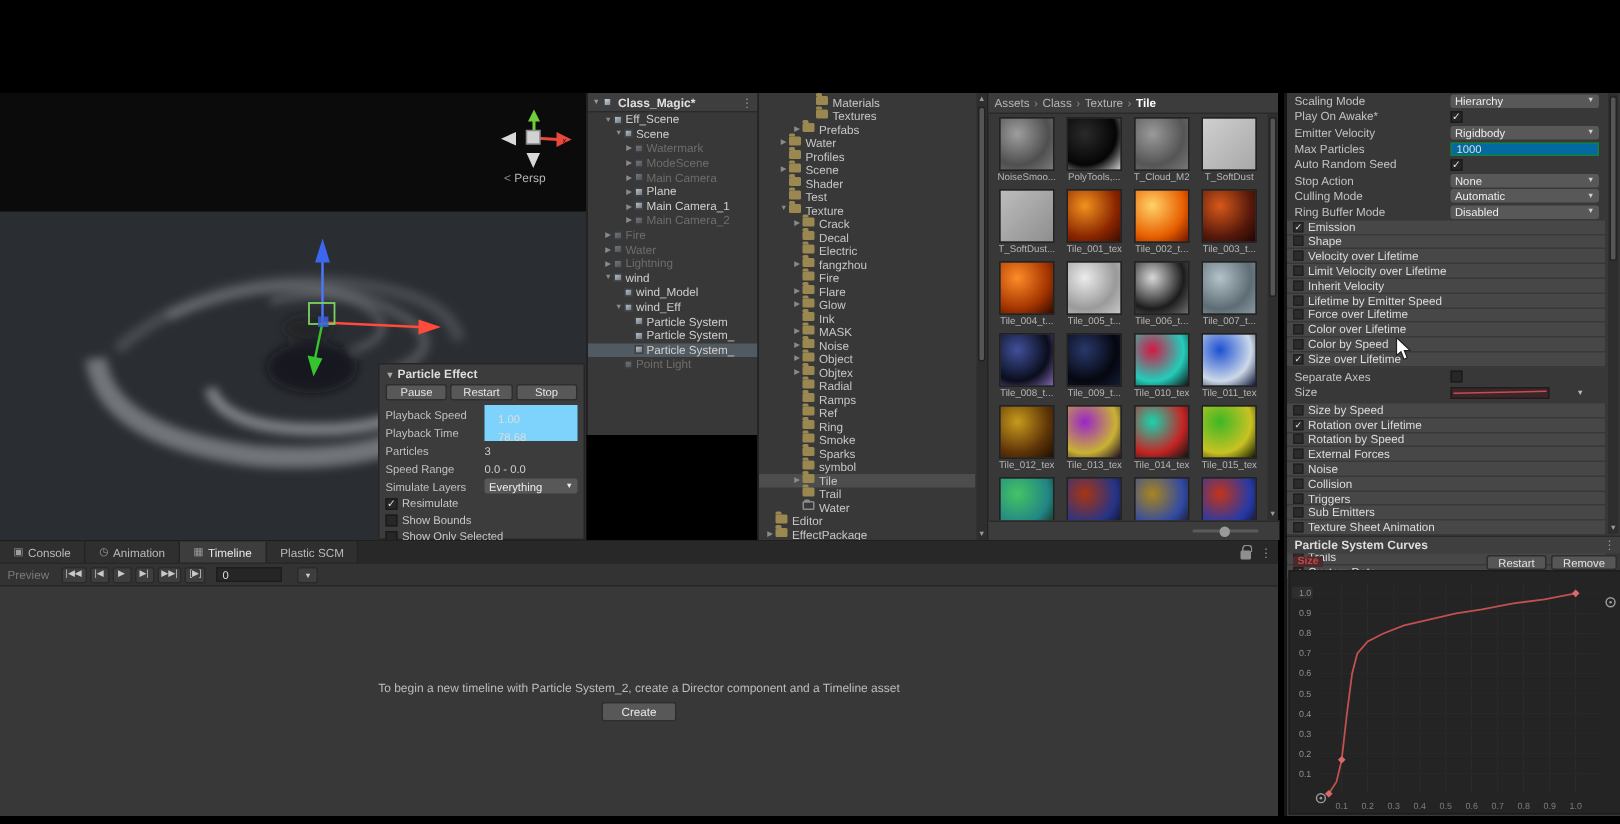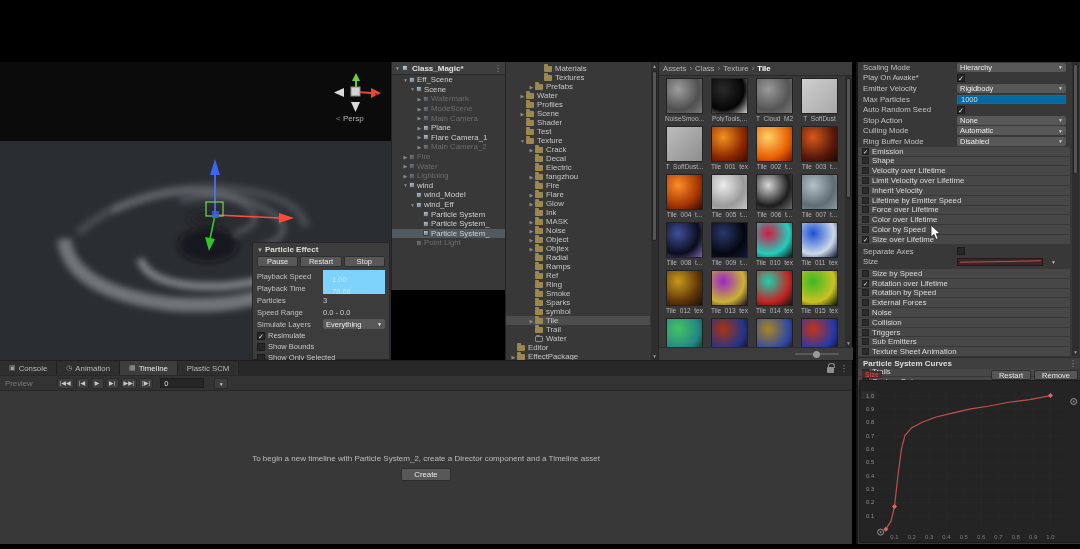--- a/index.html
+++ b/index.html
@@ -32,21 +32,21 @@
 .h-row{height:9.6px;display:flex;align-items:center;white-space:nowrap;overflow:hidden}
 .h-row .arr{width:7px;font-size:5px;color:#8a8a8a;text-align:center;flex:none}
 .go-ico{width:6px;height:6px;flex:none;margin-right:2px;background:linear-gradient(145deg,#b7bfc7,#6e777f);border:1px solid #3c4146}
 .h-row .lbl{font-size:7.8px;color:#cfcfcf}
 .h-row.disabled .lbl{color:#6d6d6d}
 .h-row.disabled .go-ico{opacity:.45}
 .h-row.selected{background:#515a61}
 
 #tree{left:505px;top:62px;width:153px;height:298px;border-left:1px solid #232323}
 #tree-list{position:absolute;inset:2px 8px 0 0}
-.t-row{height:9px;display:flex;align-items:center;white-space:nowrap}
+.t-row{height:9px;display:flex;align-items:flex-start;white-space:nowrap}
 .t-row .arr{width:7px;font-size:5px;color:#8a8a8a;text-align:center;flex:none}
 .fold{width:8px;height:6px;flex:none;margin-right:3px;background:#9a8850;border-radius:1px;position:relative}
 .fold:before{content:"";position:absolute;left:0;top:-2px;width:4px;height:2px;background:#9a8850;border-radius:1px 1px 0 0}
 .fold.empty{background:none;border:1px solid #8a8a8a}
 .fold.empty:before{background:#8a8a8a}
 .t-row .lbl{font-size:7.8px;color:#c6c6c6}
 .t-row.selected{background:#4d4d4d}
 .vscroll{position:absolute;right:0;top:0;width:7px;height:100%;background:#2e2e2e}
 .vscroll .thumb{position:absolute;left:1px;width:5px;background:#555;border-radius:2px}
 .vscroll .sarr{position:absolute;left:0;width:7px;font-size:5px;color:#9a9a9a;text-align:center}
@@ -56,21 +56,21 @@
 #crumbbar .cur{color:#fff;font-weight:bold}
 #grid{position:absolute;left:0;top:14px;right:8px;bottom:13px;overflow:hidden;display:flex;flex-wrap:wrap;align-content:flex-start;padding:2px 0 0 3px}
 .cell{width:45px;height:48px;display:flex;flex-direction:column;align-items:center}
 .thumb{width:37px;height:36px;border:1px solid #222}
 .aname{font-size:6.5px;color:#b5b5b5;margin-top:1px;max-width:44px;overflow:hidden;white-space:nowrap}
 #grid-foot{position:absolute;left:0;bottom:0;width:194px;height:13px;background:#3c3c3c;border-top:1px solid #2a2a2a}
 .slider{position:absolute;right:14px;top:5px;width:44px;height:2px;background:#5a5a5a;border-radius:1px}
 .slider .knob{position:absolute;left:18px;top:-2.5px;width:7px;height:7px;border-radius:50%;background:#9a9a9a}
 
 #insp{left:856px;top:62px;width:224px;height:482px;border-left:2px solid #151515}
-.prop-row{height:10.6px;display:flex;align-items:center;padding:0 14px 0 5px;gap:8px}
+.prop-row{height:10.6px;display:flex;align-items:center;padding:0 14px 0 5px;gap:18px}
 .plabel{width:86px;color:#c2c2c2;font-size:7.8px;flex:none;white-space:nowrap}
 .dd{flex:1;height:9px;background:#585858;border-radius:2px;display:flex;align-items:center;justify-content:space-between;padding:0 3px;font-size:7.5px;color:#ececec}
 .dd .dar{font-size:5px;color:#ccc}
 .inp{flex:1;height:9px;background:#0369a1;border:1px solid #15803d;padding:0 3px;font-size:7.5px;color:#ddd;line-height:8px}
 .mod-row{height:9.8px;background:#474747;border-bottom:1px solid #383838;display:flex;align-items:center;gap:3px;padding:0 4px;margin-right:10px}
 .mod-row .mlbl{font-size:7.8px;color:#dcdcdc}
 .mod-row .mcb{width:7px;height:7px;background:#2c2c2c;border:1px solid #202020;color:#e8e8e8;font-size:6px;line-height:6px;text-align:center}
 .sol-detail{padding:1px 14px 2px 5px}
 .curve-field{flex:1;height:8px;background:#3a2628;border:1px solid #241a1b;position:relative}
 .curve-field i{position:absolute;left:2%;right:2%;top:45%;height:1px;background:#c25050;transform:rotate(-1.2deg)}
@@ -86,21 +86,21 @@
 
 #bottom{left:0;top:360px;width:852px;height:184px;background:#383838;border-top:1px solid #1f1f1f}
 #tabbar{height:15px;background:#282828;display:flex;align-items:flex-start;position:relative}
 .tab{height:14px;display:flex;align-items:center;gap:3px;padding:0 9px;font-size:7.8px;color:#b9b9b9;background:#2f2f2f;border-right:1px solid #222}
 .tab.active{background:#3d3d3d;color:#e8e8e8}
 .tab .ticon{font-size:7px;color:#9f9f9f}
 #tab-right{position:absolute;right:4px;top:3px;display:flex;gap:6px;align-items:center}
 .lock{width:7px;height:6px;background:#8f8f8f;border-radius:1px;position:relative;margin-top:3px}
 .lock:before{content:"";position:absolute;left:1px;top:-4px;width:5px;height:4px;border:1px solid #8f8f8f;border-bottom:none;border-radius:3px 3px 0 0}
 #toolbar{height:15px;background:#333;border-bottom:1px solid #262626;display:flex;align-items:center;padding:0 5px;gap:4px}
-#toolbar .prev{color:#7a7a7a;font-size:7.8px;margin-right:20px}
+#toolbar .prev{color:#7a7a7a;font-size:7.8px;margin-right:4px}
 .tbtn{height:11px;min-width:13px;background:#3e3e3e;border:1px solid #2a2a2a;border-radius:2px;color:#c9c9c9;font-size:6px;line-height:9px;text-align:center;padding:0 2px}
 #frame-field{width:44px;height:10px;background:#262626;border:1px solid #1d1d1d;color:#ddd;font-size:7.5px;padding:0 3px;line-height:9px;margin-left:3px}
 #tl-dd{width:14px;height:11px;background:#3e3e3e;border:1px solid #2a2a2a;border-radius:2px;font-size:5px;color:#ccc;text-align:center;line-height:10px;margin-left:6px}
 #tl-body{position:absolute;left:0;top:31px;right:0;bottom:1px;background:#383838;display:flex;flex-direction:column;align-items:center;justify-content:center;gap:5px}
 #tl-msg{font-size:8px;color:#bdbdbd}
 #create-btn{background:#585858;border:1px solid #2e2e2e;border-radius:2px;color:#e8e8e8;font-size:7.8px;padding:1px 12px}
 
 #cursor{position:absolute;left:930px;top:225px;z-index:50}
 .sep{color:#8a8a8a}
 </style>
@@ -232,21 +232,21 @@
    <span class="lbl">Main Camera</span>
       </div>
       <div class="h-row normal" style="padding-left:24px">
    <span class="arr">▶</span>
    <span class="go-ico"></span>
    <span class="lbl">Plane</span>
       </div>
       <div class="h-row normal" style="padding-left:24px">
    <span class="arr">▶</span>
    <span class="go-ico"></span>
-   <span class="lbl">Flare Camera_1</span>
+   <span class="lbl">Main Camera_1</span>
       </div>
       <div class="h-row disabled" style="padding-left:24px">
    <span class="arr">▶</span>
    <span class="go-ico"></span>
    <span class="lbl">Main Camera_2</span>
       </div>
       <div class="h-row disabled" style="padding-left:10px">
    <span class="arr">▶</span>
    <span class="go-ico"></span>
    <span class="lbl">Fire</span>

